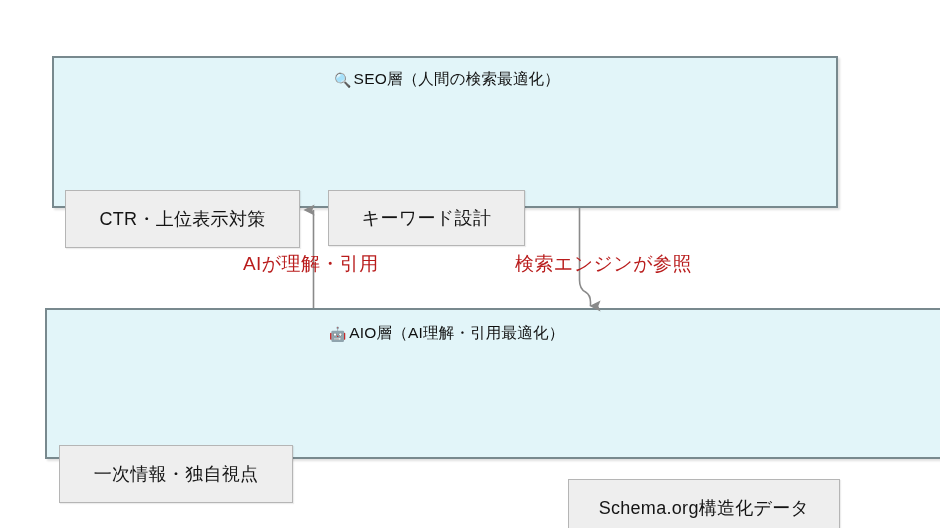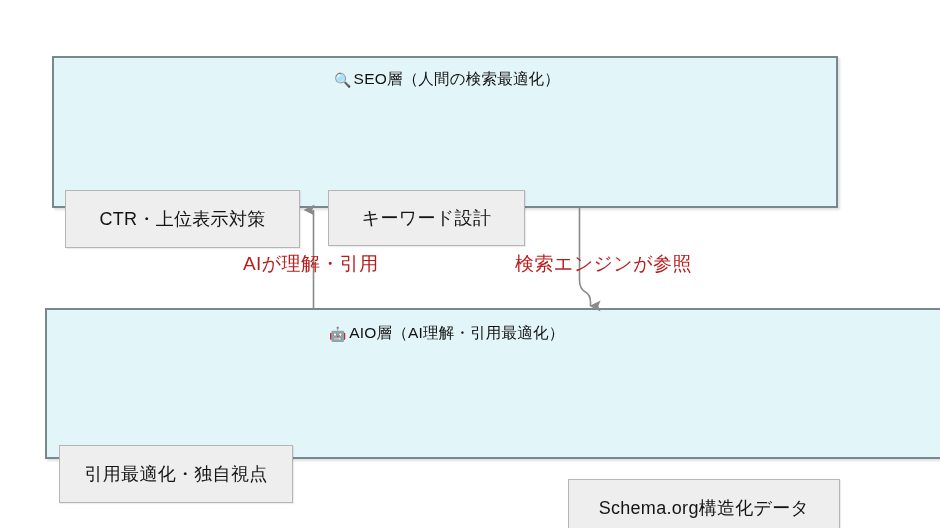--- a/index.html
+++ b/index.html
@@ -137,21 +137,21 @@
 
   </div>
 
   <div class="layer-panel" id="aio-layer">
 
     <div class="layer-title">
       <span class="emoji">🤖</span><span class="title-text">AIO層（AI理解・引用最適化）</span>
     </div>
 
     <div class="items-row">
-      <div class="item-box" id="aio-item-0">引用最適化・独自視点</div>
+      <div class="item-box" id="aio-item-0">一次情報・独自視点</div>
       <div class="item-box" id="aio-item-2">Schema.org構造化データ</div>
     </div>
 
   </div>
 
   <svg id="connectors" viewBox="0 0 940 528" xmlns="http://www.w3.org/2000/svg">
     <defs>
       <marker id="arrow-up" viewBox="0 0 10 10" refX="5" refY="9" markerWidth="7" markerHeight="7" orient="auto-start-reverse">
         <path d="M 5 0 L 10 10 L 5 8 L 0 10 z" fill="#8a8a8a"></path>
       </marker>

